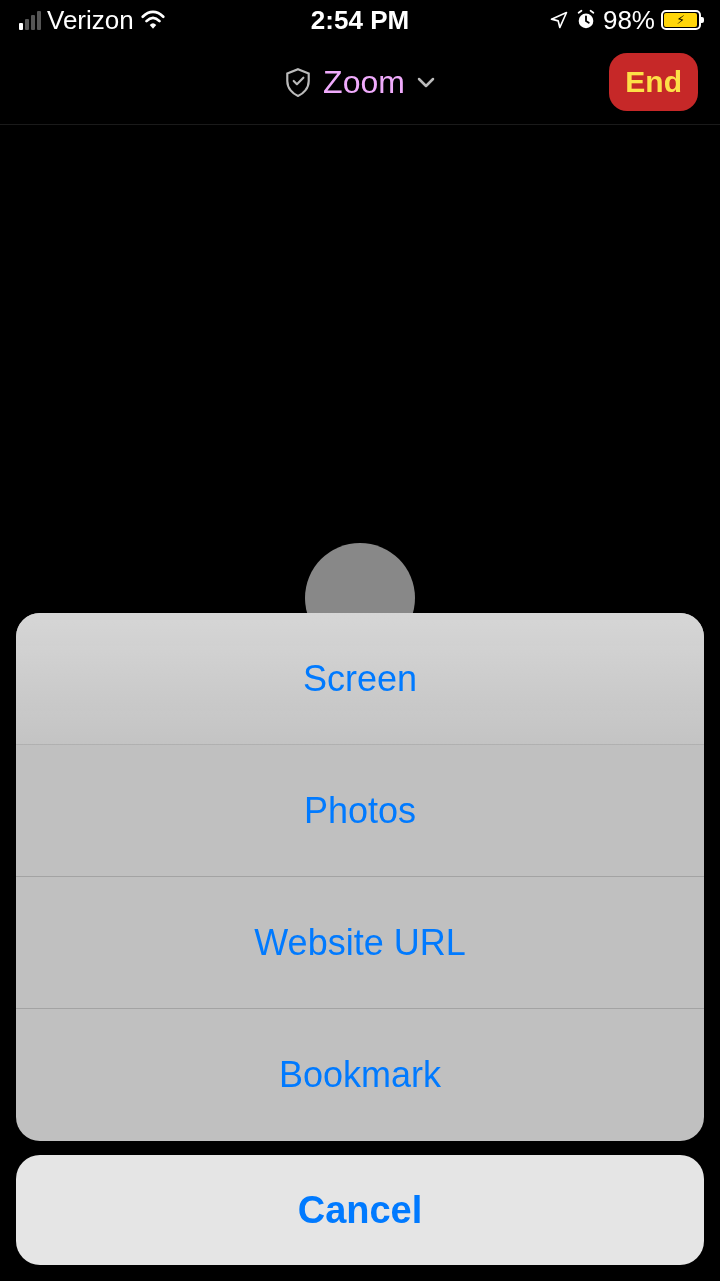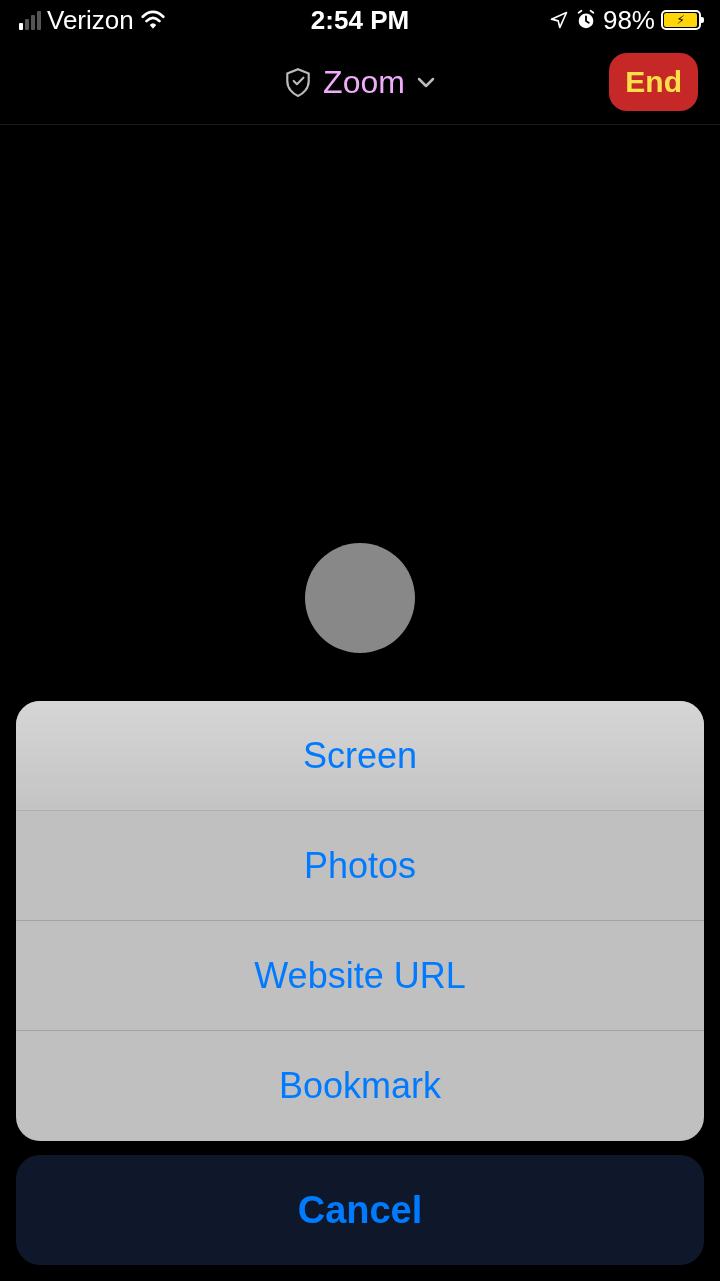--- a/index.html
+++ b/index.html
@@ -164,35 +164,35 @@
       bottom: 16px;
       z-index: 100;
     }
     .sheet-group {
       background: rgba(200,200,200,0.96);
       border-radius: 24px;
       overflow: hidden;
       margin-bottom: 14px;
     }
     .sheet-item {
-      height: 110px;
+      height: 132px;
       display: flex;
       align-items: center;
       justify-content: center;
       color: #007aff;
       font-size: 36px;
       font-weight: 400;
       border-bottom: 1px solid rgba(120,120,120,0.4);
     }
     .sheet-item:last-child { border-bottom: none; }
     .sheet-item.first {
       background: linear-gradient(180deg, rgba(215,215,215,0.97) 0%, rgba(195,195,195,0.96) 100%);
     }
     .cancel-group {
-      background: #0f172a;
+      background: #e5e5e5;
       border-radius: 24px;
     }
     .cancel-item {
       height: 110px;
       display: flex;
       align-items: center;
       justify-content: center;
       color: #007aff;
       font-size: 38px;
       font-weight: 600;

